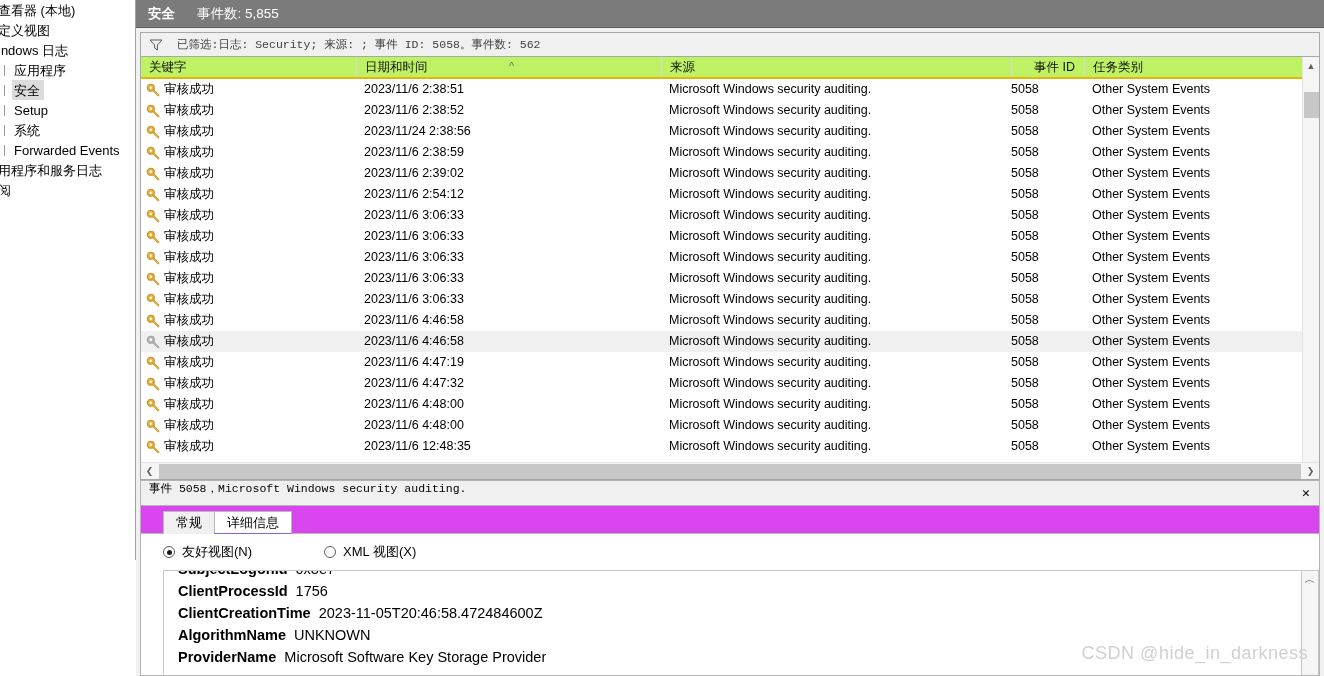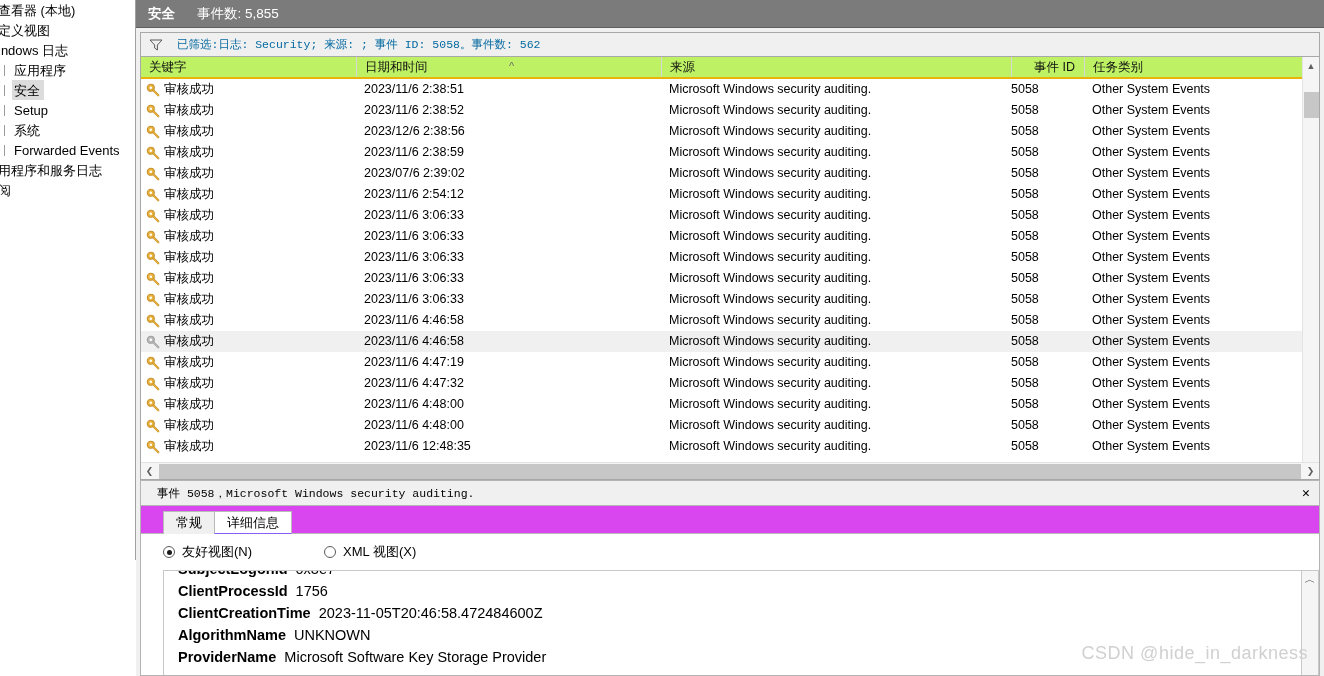--- a/index.html
+++ b/index.html
@@ -61,21 +61,21 @@
   #header .h-count { font-weight: normal; }
 
   
   #list-panel {
     flex: 0 0 452px; height: 452px; background: #f0f0f0;
     padding: 4px 4px 0 4px; position: relative; display:flex; flex-direction:column;
   }
   #filter-bar {
     height: 25px; background: #f0f0f0; border: 1px solid #a8a8a8;
     display: flex; align-items: center; padding-left: 6px;
-    font-size: 12.5px; flex: 0 0 25px; color:#0369a1;
+    font-size: 12.5px; flex: 0 0 25px; color:#404040;
   }
   #filter-bar .ftext { font-family: "Liberation Mono","DejaVu Sans Mono",monospace; font-size: 11.5px; margin-left: 14px; letter-spacing: 0px;}
   .funnel { width: 14px; height: 12px; margin-left:2px; }
 
   #grid-wrap { flex: 1 1 auto; display:flex; flex-direction:column; background:#fff; border:1px solid #a8a8a8; border-top:none; min-height:0;}
   #grid-body-row { display:flex; flex:1 1 auto; min-height:0; }
   #grid-col { flex:1 1 auto; display:flex; flex-direction:column; min-width:0; }
 
   
   #col-header { display: flex; height: 22px; background: #bef264; border-bottom: 2px solid #eab308; flex:0 0 22px; position:relative; }
@@ -114,22 +114,22 @@
   #h-scroll { height: 17px; flex:0 0 17px; background: #f5f5f5; display:flex; align-items:center; border-top:1px solid #e3e3e3;}
   .hsb-arrow { width: 17px; flex:0 0 17px; text-align:center; color:#606060; font-size:9px; line-height:17px;}
   #h-thumb { flex:1 1 auto; height: 15px; background:#c7c7c7; margin: 0 1px; }
 
   
   #detail {
     flex: 1 1 auto; background: #f0f0f0; position:relative;
     display:flex; flex-direction:column; padding: 0 4px 0 4px; min-height:0;
   }
   #detail-title {
-    height: 26px; flex:0 0 26px; display:flex; align-items:center;
-    background:#f0f0f0; border:1px solid #b4b4b4; padding-left:16px; padding-right:0;
+    height: 26px; flex:0 0 26px; display:flex; 
+    background:#f0f0f0; border:1px solid #b4b4b4; padding-left:8px; padding-right:0;
     font-family:"Liberation Mono","DejaVu Sans Mono",monospace; font-size: 11.5px;
   }
   #detail-title .dt-text{ flex:1 1 auto; white-space:nowrap; overflow:hidden;}
   #detail-close {
     width: 26px; height: 24px; flex:0 0 26px; display:flex; align-items:center; justify-content:center;
     font-size: 13px; font-weight:bold; color:#000; cursor:default;
   }
   #detail-body { flex:1 1 auto; background:#ffffff; border:1px solid #b4b4b4; border-top:none; display:flex; flex-direction:column; min-height:0; position:relative;}
   #tabs { height: 28px; flex:0 0 28px; display:flex; align-items:flex-end; padding-left: 22px; background:#d946ef; border-bottom:1px solid #b9b9b9;}
   .tab {
@@ -246,21 +246,21 @@
                 <div class="row">
                   <div class="cell kw">
                     <svg class="keyicon" viewBox="0 0 14 14">
                       <circle cx="4.8" cy="4.8" r="3.5" fill="#e8b33c" stroke="#c8912a" stroke-width="1.1"></circle>
                       <circle cx="4.8" cy="4.8" r="1.3" fill="#ffffff"></circle>
                       <path d="M7.3 7.3 L12.3 12.3" stroke="#c8912a" stroke-width="2.2" stroke-linecap="round"></path>
                       <path d="M7.3 7.3 L12.3 12.3" stroke="#e8b33c" stroke-width="1.1" stroke-linecap="round"></path>
                     </svg>
                     <span>审核成功</span>
                   </div>
-                  <div class="cell date">2023/12/6 2:38:56</div>
+                  <div class="cell date">2023/11/24 2:38:56</div>
                   <div class="cell src">Microsoft Windows security auditing.</div>
                   <div class="cell eid">5058</div>
                   <div class="cell task">Other System Events</div>
                 </div>
                 <div class="row">
                   <div class="cell kw">
                     <svg class="keyicon" viewBox="0 0 14 14">
                       <circle cx="4.8" cy="4.8" r="3.5" fill="#e8b33c" stroke="#c8912a" stroke-width="1.1"></circle>
                       <circle cx="4.8" cy="4.8" r="1.3" fill="#ffffff"></circle>
                       <path d="M7.3 7.3 L12.3 12.3" stroke="#c8912a" stroke-width="2.2" stroke-linecap="round"></path>
@@ -276,21 +276,21 @@
                 <div class="row">
                   <div class="cell kw">
                     <svg class="keyicon" viewBox="0 0 14 14">
                       <circle cx="4.8" cy="4.8" r="3.5" fill="#e8b33c" stroke="#c8912a" stroke-width="1.1"></circle>
                       <circle cx="4.8" cy="4.8" r="1.3" fill="#ffffff"></circle>
                       <path d="M7.3 7.3 L12.3 12.3" stroke="#c8912a" stroke-width="2.2" stroke-linecap="round"></path>
                       <path d="M7.3 7.3 L12.3 12.3" stroke="#e8b33c" stroke-width="1.1" stroke-linecap="round"></path>
                     </svg>
                     <span>审核成功</span>
                   </div>
-                  <div class="cell date">2023/07/6 2:39:02</div>
+                  <div class="cell date">2023/11/6 2:39:02</div>
                   <div class="cell src">Microsoft Windows security auditing.</div>
                   <div class="cell eid">5058</div>
                   <div class="cell task">Other System Events</div>
                 </div>
                 <div class="row">
                   <div class="cell kw">
                     <svg class="keyicon" viewBox="0 0 14 14">
                       <circle cx="4.8" cy="4.8" r="3.5" fill="#e8b33c" stroke="#c8912a" stroke-width="1.1"></circle>
                       <circle cx="4.8" cy="4.8" r="1.3" fill="#ffffff"></circle>
                       <path d="M7.3 7.3 L12.3 12.3" stroke="#c8912a" stroke-width="2.2" stroke-linecap="round"></path>

